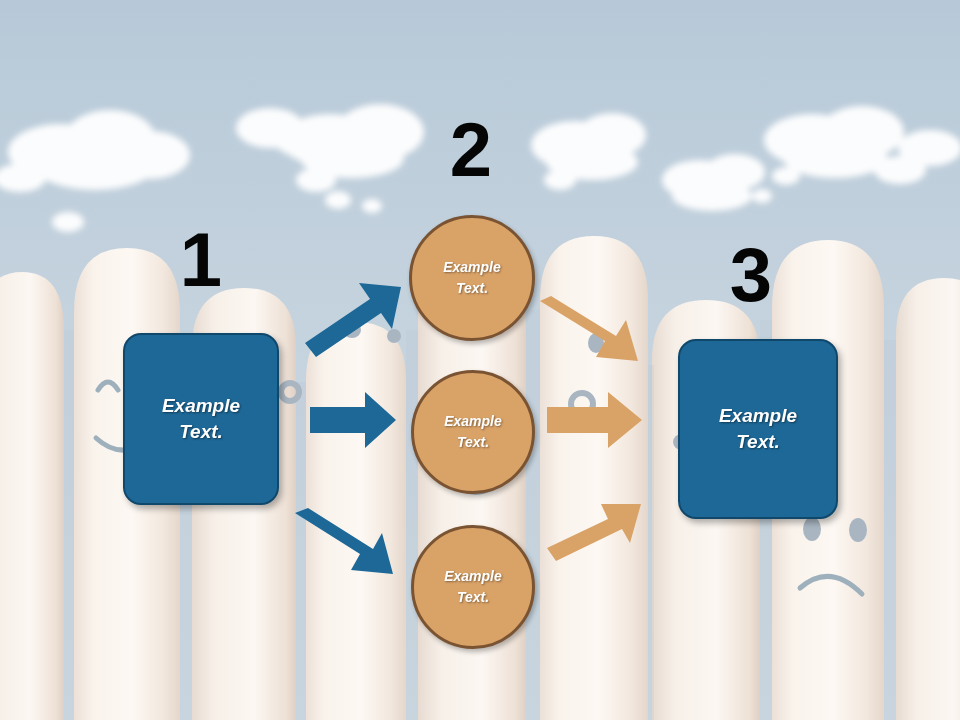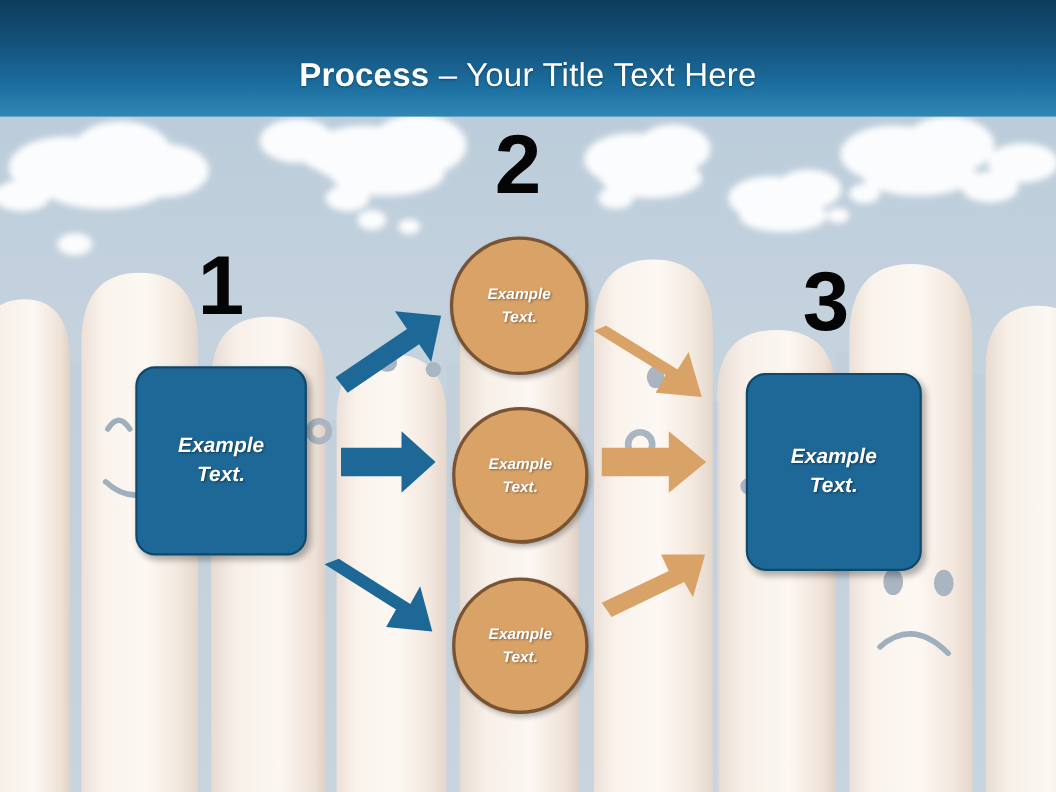--- a/index.html
+++ b/index.html
@@ -209,25 +209,20 @@
       <ellipse cx="352" cy="330" rx="9" ry="8"></ellipse>
       <ellipse cx="394" cy="336" rx="7" ry="7"></ellipse>
     </g>
 
     <g fill="none" stroke="#a9b6c2" stroke-width="6">
       <circle cx="290" cy="392" r="9"></circle>
       <circle cx="582" cy="404" r="11"></circle>
     </g>
   </svg>
 
-  <div class="banner">
-    <div class="banner-title">
-      <span class="b">Process</span><span class="n"> – </span><span class="n">Your Title Text Here</span>
-    </div>
-  </div>
 
   <svg class="arrows" viewBox="0 0 960 720">
 
     <g>
       <polygon fill="#1d6897" points="305,343 370,299 359,283 401,287 392,329 381,313 316,357"></polygon>
     </g>
 
     <g>
       <polygon fill="#1d6897" points="310,407 365,407 365,392 396,420 365,448 365,433 310,433"></polygon>
     </g>

